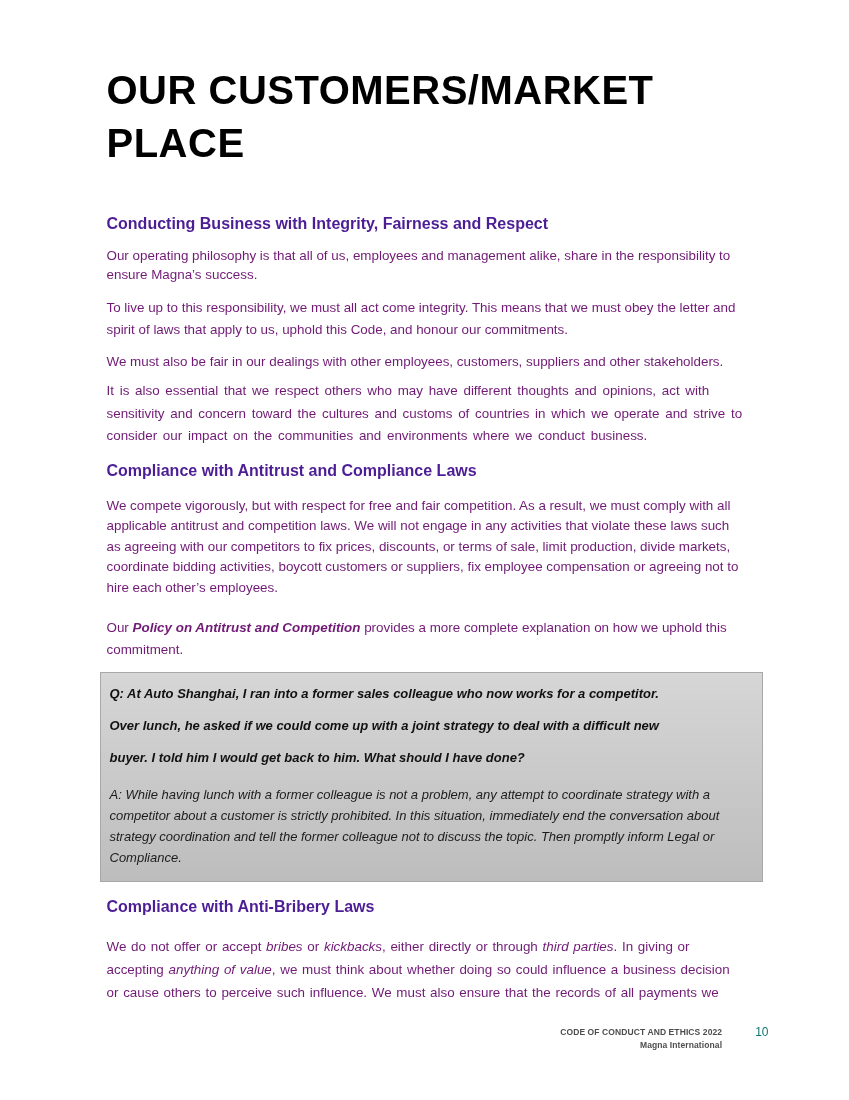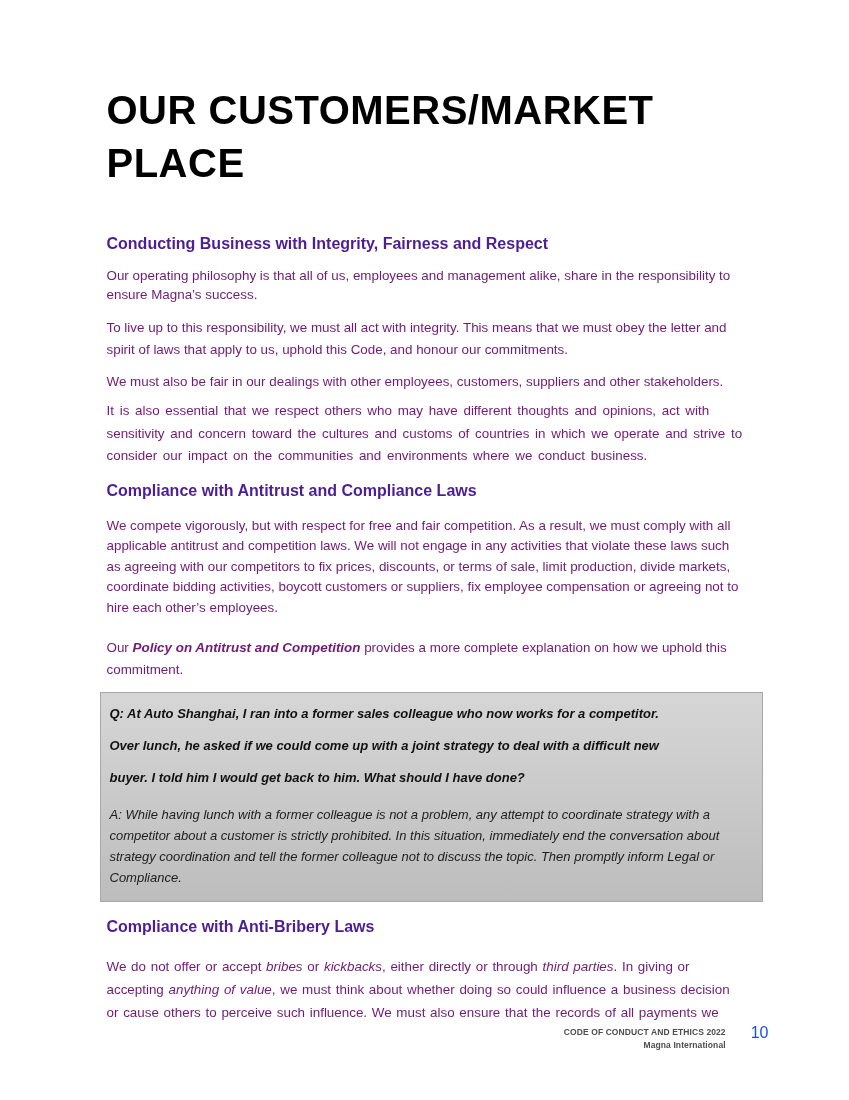--- a/index.html
+++ b/index.html
@@ -3,21 +3,21 @@
 <meta charset="utf-8">
 <style>
   html, body { margin: 0; padding: 0; background: #ffffff; }
   .page {
     position: relative;
     width: 834px;
     height: 1100px;
     margin: 0 auto;
     background: #ffffff;
     box-sizing: border-box;
-    padding: 84px 99px 0 99px;
+    padding: 64px 99px 0 99px;
     font-family: "Liberation Sans", sans-serif;
     color: #1c1c1c;
     overflow: hidden;
   }
   .doc-title {
     margin: 0;
     font-size: 40px;
     line-height: 53px;
     font-weight: 700;
     color: #000000;
@@ -71,47 +71,47 @@
     line-height: 21px;
     font-style: italic;
     color: #1c1c1c;
   }
   .footer {
     position: absolute;
     top: 1026px;
     right: 73px;
     display: flex;
     align-items: flex-start;
-    gap: 25px;
+    gap: 33px;
     justify-content: flex-end;
   }
   .footer-lines {
     text-align: right;
     font-size: 8.5px;
     font-weight: 700;
     line-height: 13px;
     color: #4d4d4d;
     letter-spacing: 0.1px;
   }
   .page-number {
-    font-size: 16px;
+    font-size: 12px;
     line-height: 13px;
-    color: #1d4ed8;
+    color: #0f766e;
   }
 </style>
 </head>
 <body>
 
 <div class="page">
 
   <h1 class="doc-title">OUR CUSTOMERS/MARKET PLACE</h1>
 
   <h2 class="h2 h2-integrity">Conducting Business with Integrity, Fairness and Respect</h2>
   <p class="p p-1">Our operating philosophy is that all of us, employees and management alike, share in the responsibility to ensure Magna’s success.</p>
-  <p class="p p-2">To live up to this responsibility, we must all act with integrity. This means that we must obey the letter and spirit of laws that apply to us, uphold this Code, and honour our commitments.</p>
+  <p class="p p-2">To live up to this responsibility, we must all act come integrity. This means that we must obey the letter and spirit of laws that apply to us, uphold this Code, and honour our commitments.</p>
   <p class="p p-3">We must also be fair in our dealings with other employees, customers, suppliers and other stakeholders.</p>
   <p class="p p-4">It is also essential that we respect others who may have different thoughts and opinions, act with sensitivity and concern toward the cultures and customs of countries in which we operate and strive to consider our impact on the communities and environments where we conduct business.</p>
 
   <h2 class="h2 h2-antitrust">Compliance with Antitrust and Compliance Laws</h2>
   <p class="p p-5">We compete vigorously, but with respect for free and fair competition. As a result, we must comply with all applicable antitrust and competition laws. We will not engage in any activities that violate these laws such as agreeing with our competitors to fix prices, discounts, or terms of sale, limit production, divide markets, coordinate bidding activities, boycott customers or suppliers, fix employee compensation or agreeing not to hire each other’s employees.</p>
   <p class="p p-6"><span>Our </span><span class="bi">Policy on Antitrust and Competition</span><span> provides a more complete explanation on how we uphold this commitment.</span></p>
 
   <div class="qa-box">
     <p class="qa-q">Q: At Auto Shanghai, I ran into a former sales colleague who now works for a competitor. Over lunch, he asked if we could come up with a joint strategy to deal with a difficult new buyer. I told him I would get back to him. What should I have done?</p>
     <p class="qa-a">A: While having lunch with a former colleague is not a problem, any attempt to coordinate strategy with a competitor about a customer is strictly prohibited. In this situation, immediately end the conversation about strategy coordination and tell the former colleague not to discuss the topic. Then promptly inform Legal or Compliance.</p>

